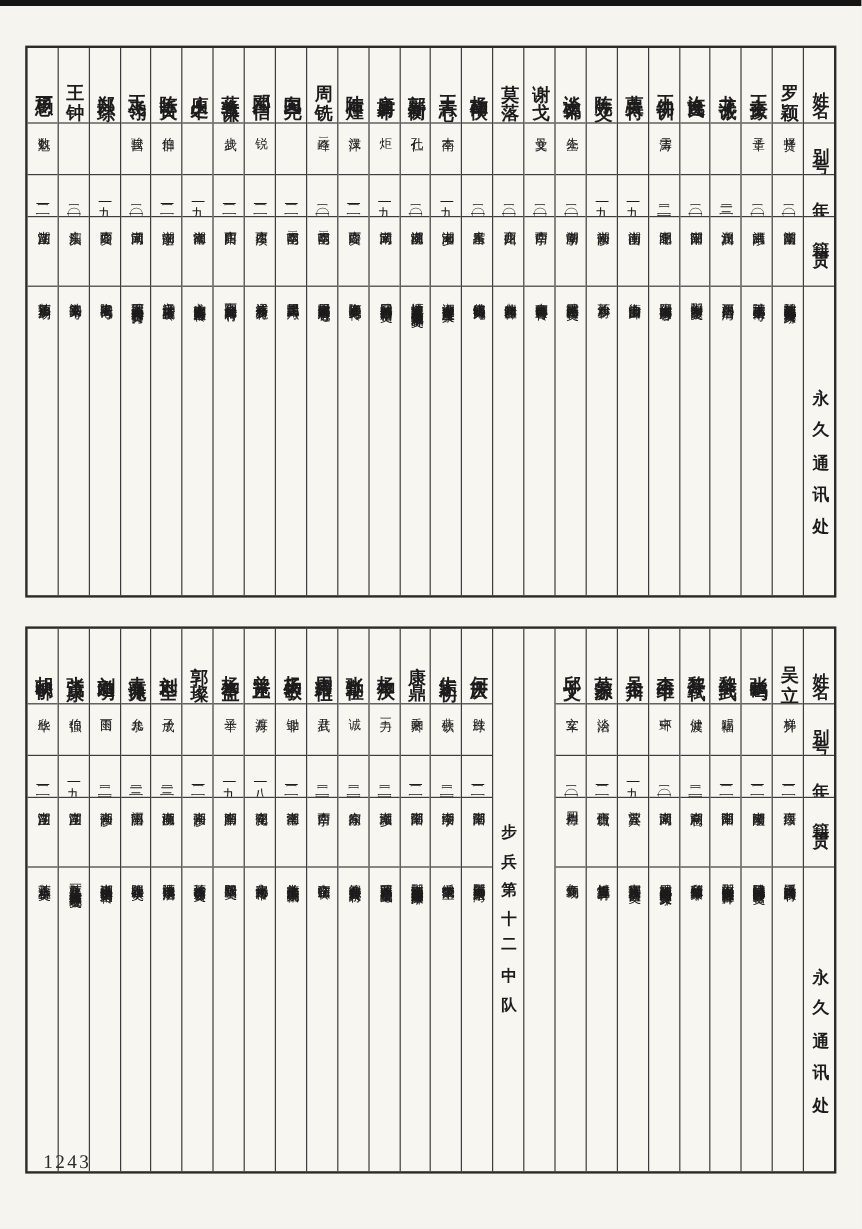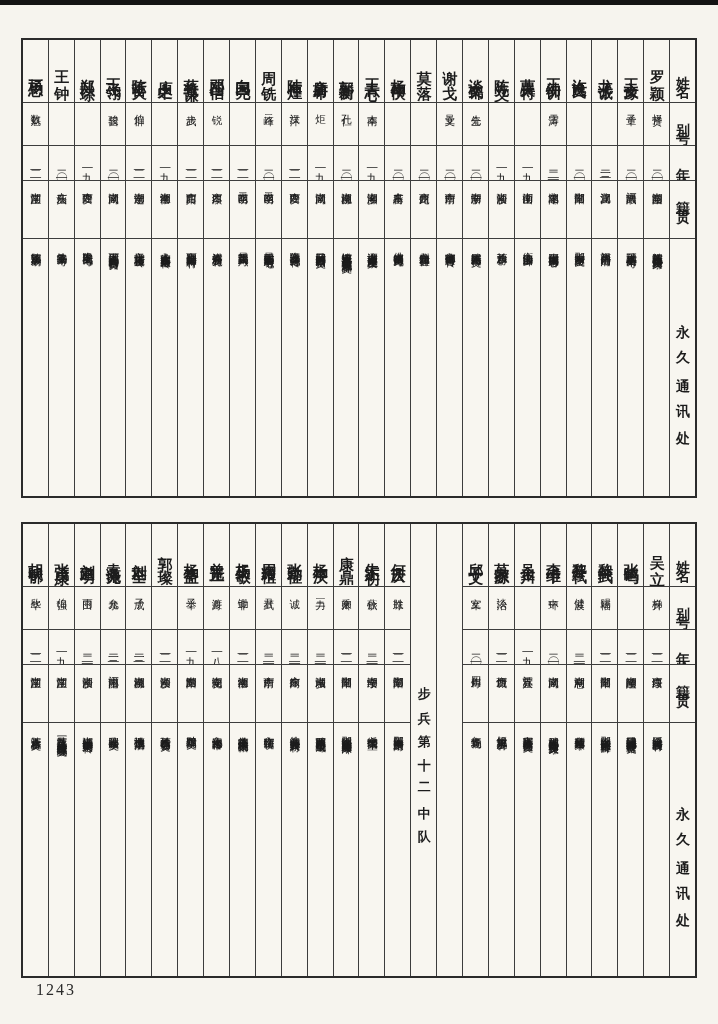--- a/index.html
+++ b/index.html
@@ -49,21 +49,21 @@
   .addr-text{font-size:10.5px;letter-spacing:0.5px;line-height:12.5px;}
   
   .hdr .vtext{font-weight:bold;}
   .hdr-2{font-size:14px;letter-spacing:9px;padding-top:6px;}
   .hdr-addr{font-size:14px;letter-spacing:27px;padding-top:18px;}
   .hdr .addr-cell{align-items:center;}
   
   .unit-col{justify-content:center;align-items:center;display:flex;flex-direction:row;}
   .unit-text{font-size:13px;font-weight:bold;letter-spacing:24px;padding-top:20px;}
   .page-number{
-    position:absolute;left:36px;top:981px;
+    position:absolute;left:36px;top:960px;
     font-size:16px;color:#2a2a2a;letter-spacing:2px;
   }
 </style>
 </head>
 <body>
 
 <div class="page">
   <div class="top-strip"></div>
 
   <div class="roster t-top" id="table-top">

